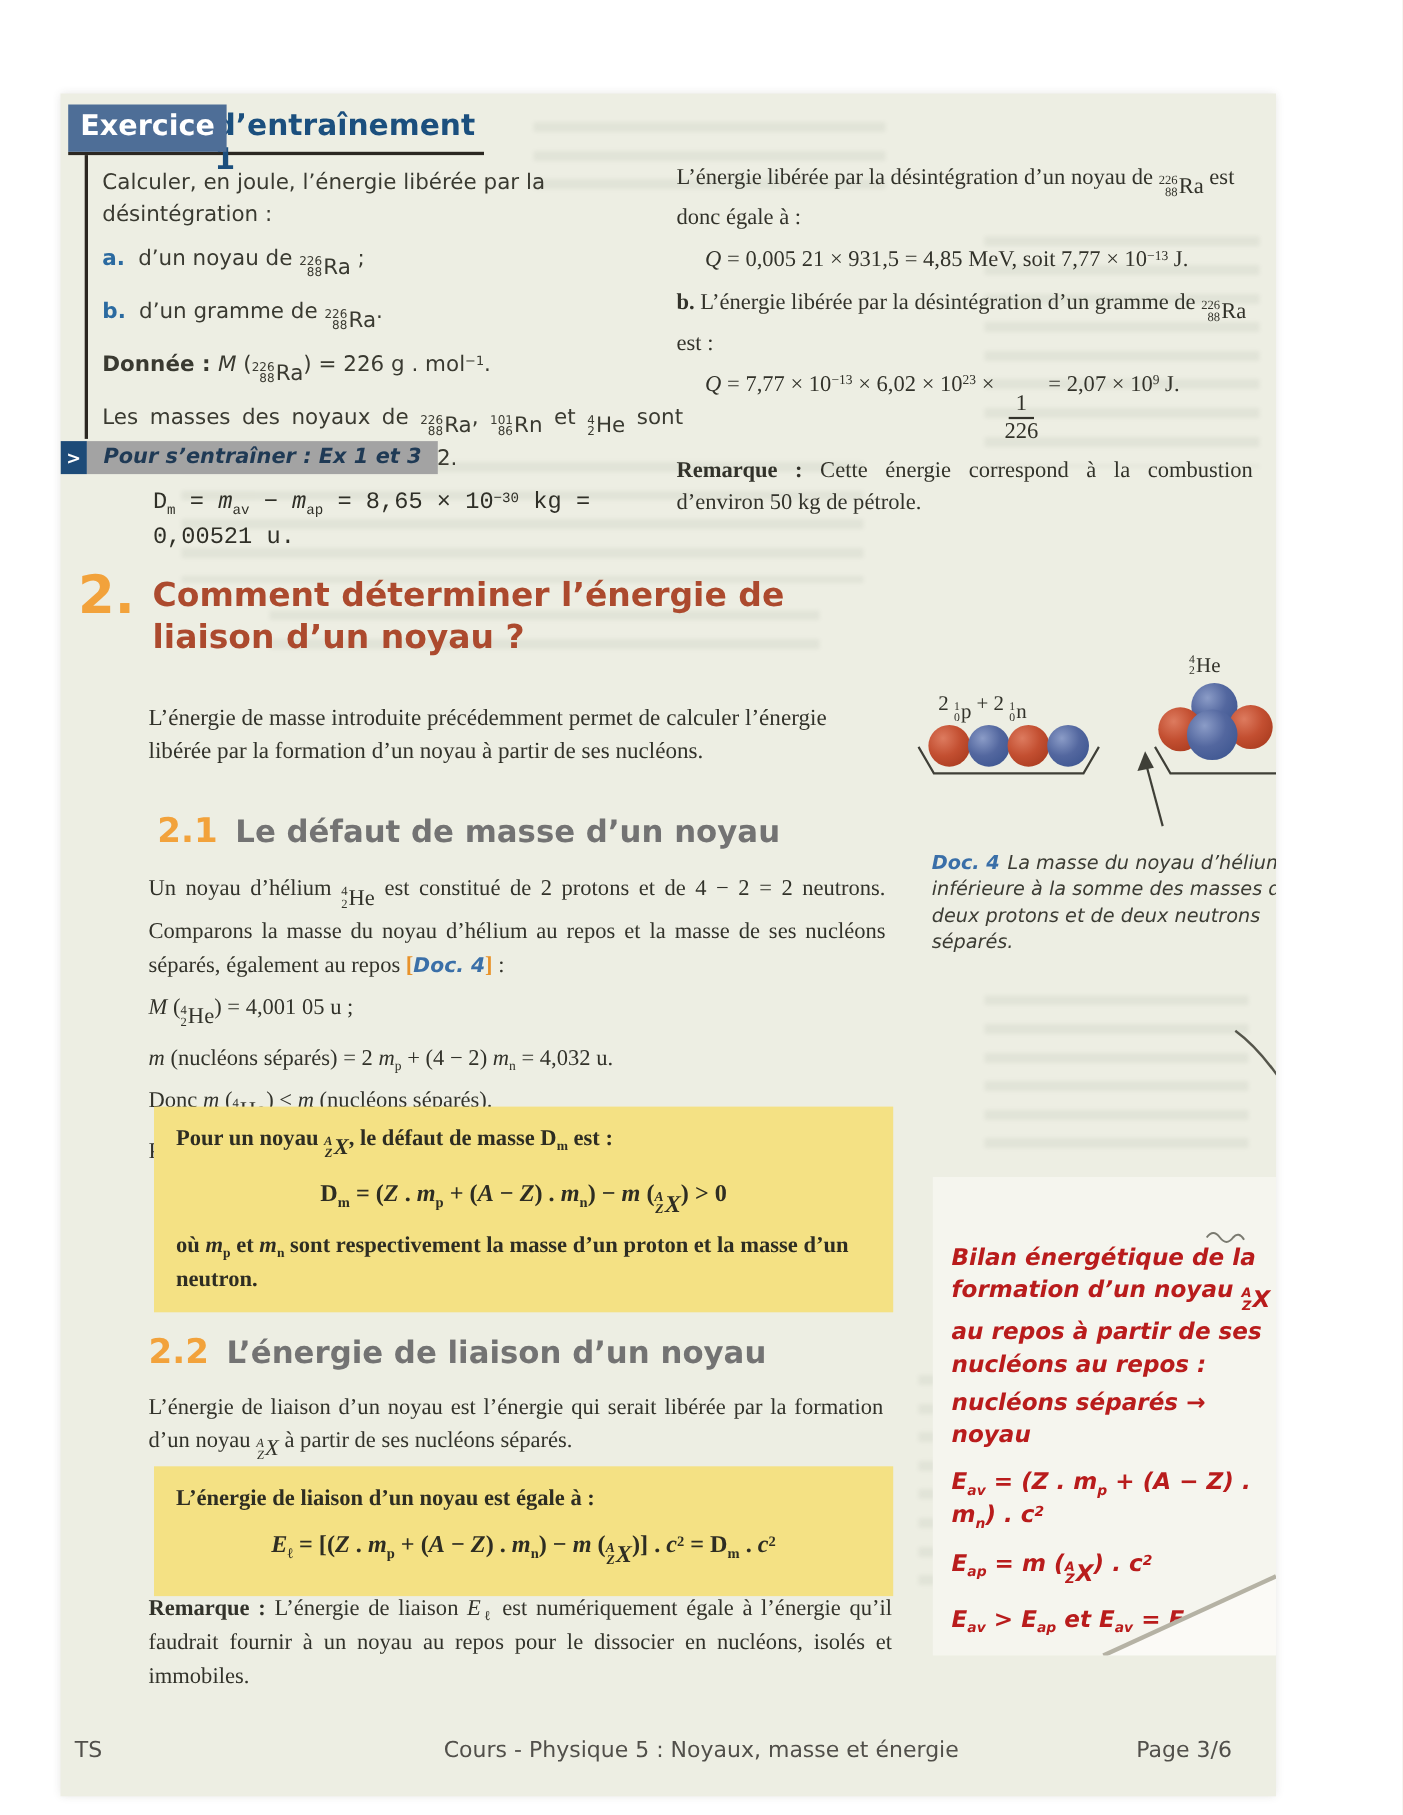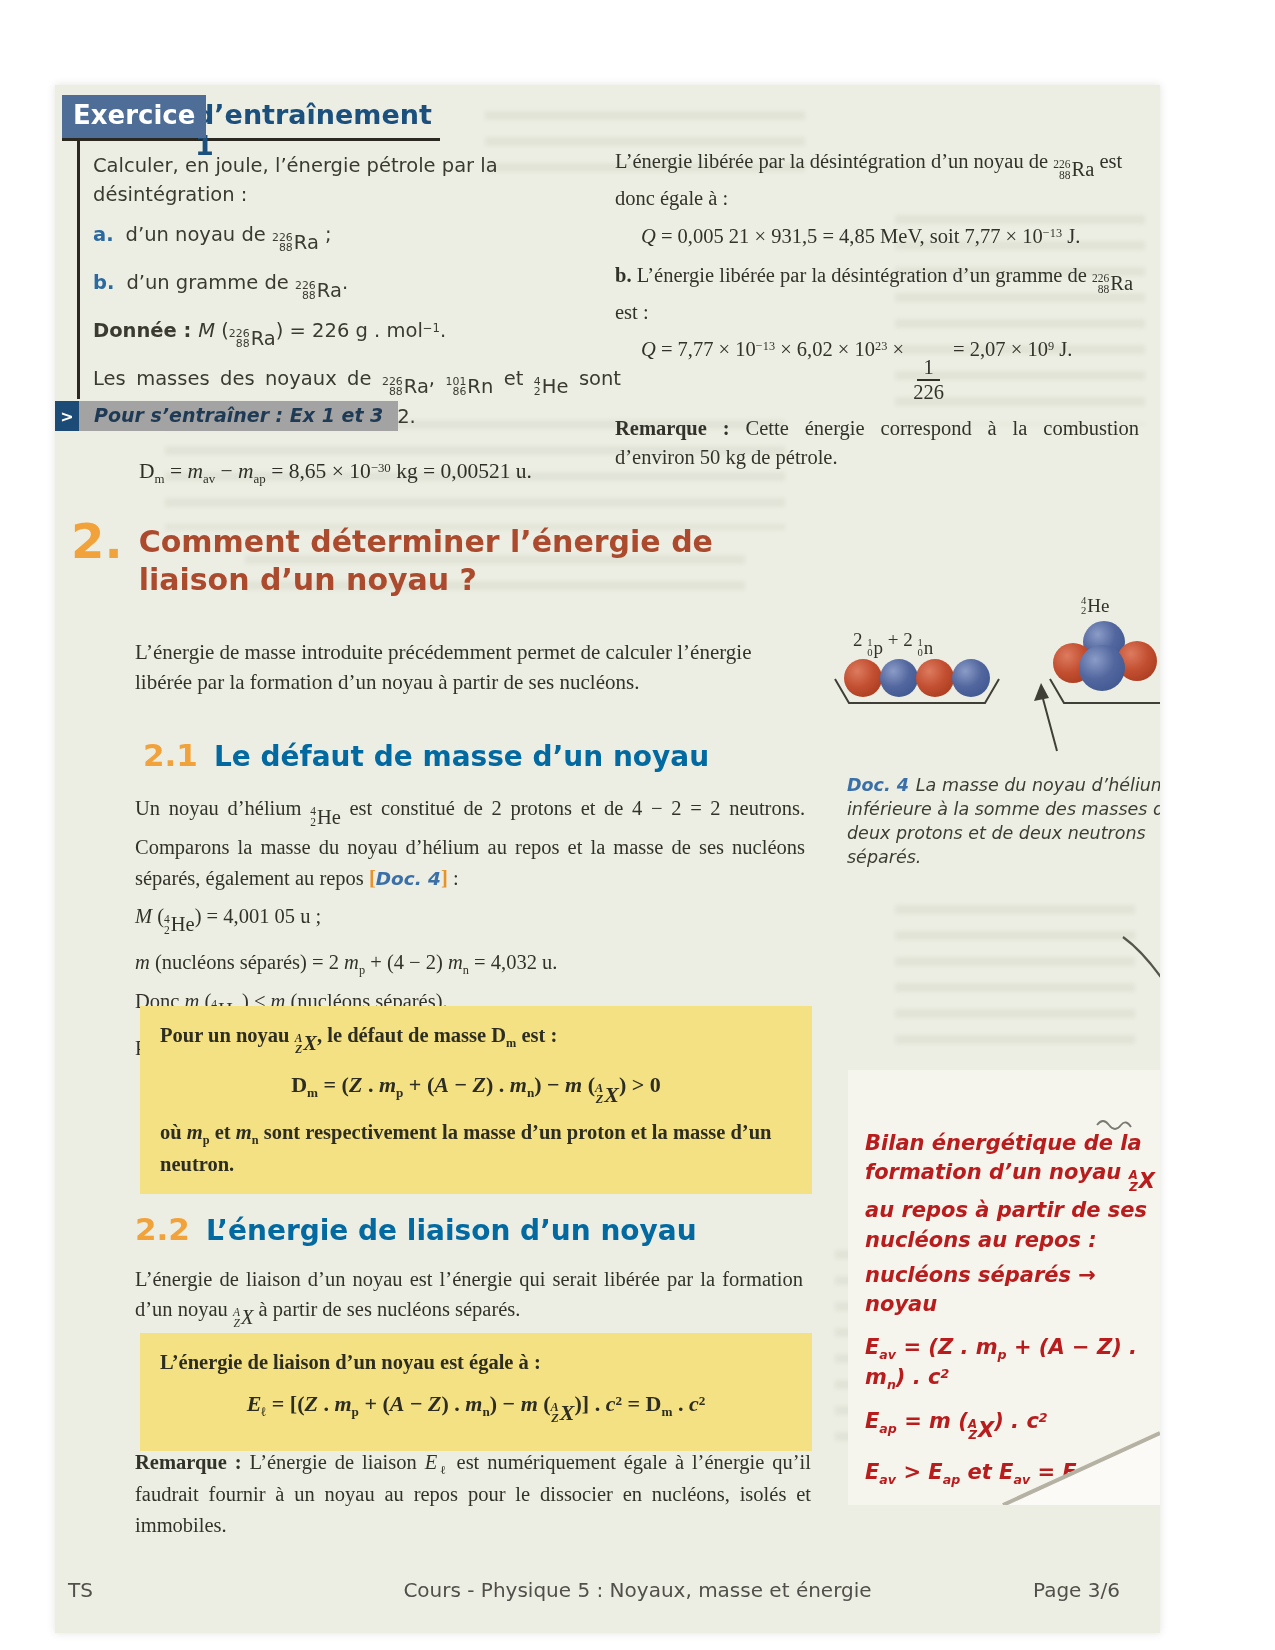--- a/index.html
+++ b/index.html
@@ -34,21 +34,21 @@
   #ex-title{position:absolute;left:133px;top:4px;color:#1b4f7e;font:bold 27px "DejaVu Sans",sans-serif}
 
   #ex-rule{position:absolute;left:22px;top:56px;width:3px;height:258px;background:#2b2721}
 
   #ex-body{position:absolute;left:38px;top:66px;width:528px;
            font-family:"DejaVu Sans",sans-serif;font-size:19.5px;color:#3a3a31;line-height:1.5}
   .ex-line{margin:0 0 10px}
   .ex-label{color:#2b6aa0;font-weight:bold;margin-right:12px}
   #ex-masses{text-align:justify}
   #ex-answer{font-family:"Liberation Serif",serif;color:#2f2f27;font-size:21px;margin-top:14px}
-  #eq-dm{font-family:Liberation Serif, serif;color:#2f2f27;font-size:21.5px;margin-top:24px;padding-left:46px}
+  #eq-dm{font-family:Liberation Mono, monospace;color:#2f2f27;font-size:21.5px;margin-top:10px;padding-left:46px}
 
   #train{position:absolute;left:0;top:316px;display:flex;align-items:stretch}
   #train-arrow{width:24px;background:#1d4b78;color:#fff;font:bold 16px "DejaVu Sans",sans-serif;
                display:flex;align-items:center;justify-content:center}
   #train-label{background:#a3a3a3;color:#1f3a55;font:bold italic 19px "DejaVu Sans",sans-serif;
                padding:3px 15px 5px;white-space:nowrap}
 
   
   #sol{position:absolute;left:560px;top:62px;width:524px;font-size:20.5px;line-height:1.42}
   .sol-eq{margin:8px 0 10px 26px}
@@ -69,21 +69,21 @@
   #fig-balls{position:absolute;left:789px;top:572px;width:150px;height:42px}
   #fig-cluster{position:absolute;left:998px;top:534px;width:110px;height:84px}
   #fig-svg{position:absolute;left:770px;top:530px}
   #fig-caption{position:absolute;left:792px;top:688px;width:368px;
                font:italic 17.5px "DejaVu Sans",sans-serif;color:#3c3c34;line-height:1.38}
   .doc-tag{color:#3a6fa8;font-weight:bold;margin-right:7px}
 
   
   .subhead{position:absolute;display:flex;align-items:baseline}
   .subhead .num{font:bold 31px "DejaVu Sans",sans-serif;color:#f2a23b}
-  .subhead .txt{margin-left:16px;font:bold 28px "DejaVu Sans",sans-serif;color:#0369a1}
+  .subhead .txt{margin-left:16px;font:bold 28px "DejaVu Sans",sans-serif;color:#737373}
   #sec21-head{left:88px;top:652px}
   #sec22-head{left:80px;top:1126px}
 
   #sec21-body{position:absolute;left:80px;top:708px;width:670px;font-size:20.5px;line-height:1.5}
   #sec21-p1{text-align:justify}
   .m-line{margin-top:7px}
 
   .ybox{position:absolute;left:85px;width:632px;background:#f4e184;padding:15px 20px 14px;
         font-weight:bold;font-size:20.5px;line-height:1.45;color:#2e2d22;
         font-family:"Liberation Serif",serif}
@@ -130,21 +130,21 @@
   <div class="ghost" style="left:780px;top:1165px;width:90px;height:200px"></div>
 
   <div id="ex-header">
     <div id="ex-underline"></div>
     <div id="ex-badge">Exercice</div>
     <div id="ex-title">d’entraînement 1</div>
   </div>
   <div id="ex-rule"></div>
 
   <div id="ex-body">
-    <div class="ex-line">Calculer, en joule, l’énergie pétrole par la désintégration :</div>
+    <div class="ex-line">Calculer, en joule, l’énergie libérée par la désintégration :</div>
     <div class="ex-line"><span class="ex-label">a.</span><span><span>d’un noyau de </span><span class="nuc">
             <span class="nuc-stack">
               <span class="nuc-a">226</span>
               <span class="nuc-z">88</span>
             </span>
             <span class="nuc-sym">Ra</span>
           </span><span> ;</span></span></div>
     <div class="ex-line"><span class="ex-label">b.</span><span><span>d’un gramme de </span><span class="nuc">
             <span class="nuc-stack">
               <span class="nuc-a">226</span>

